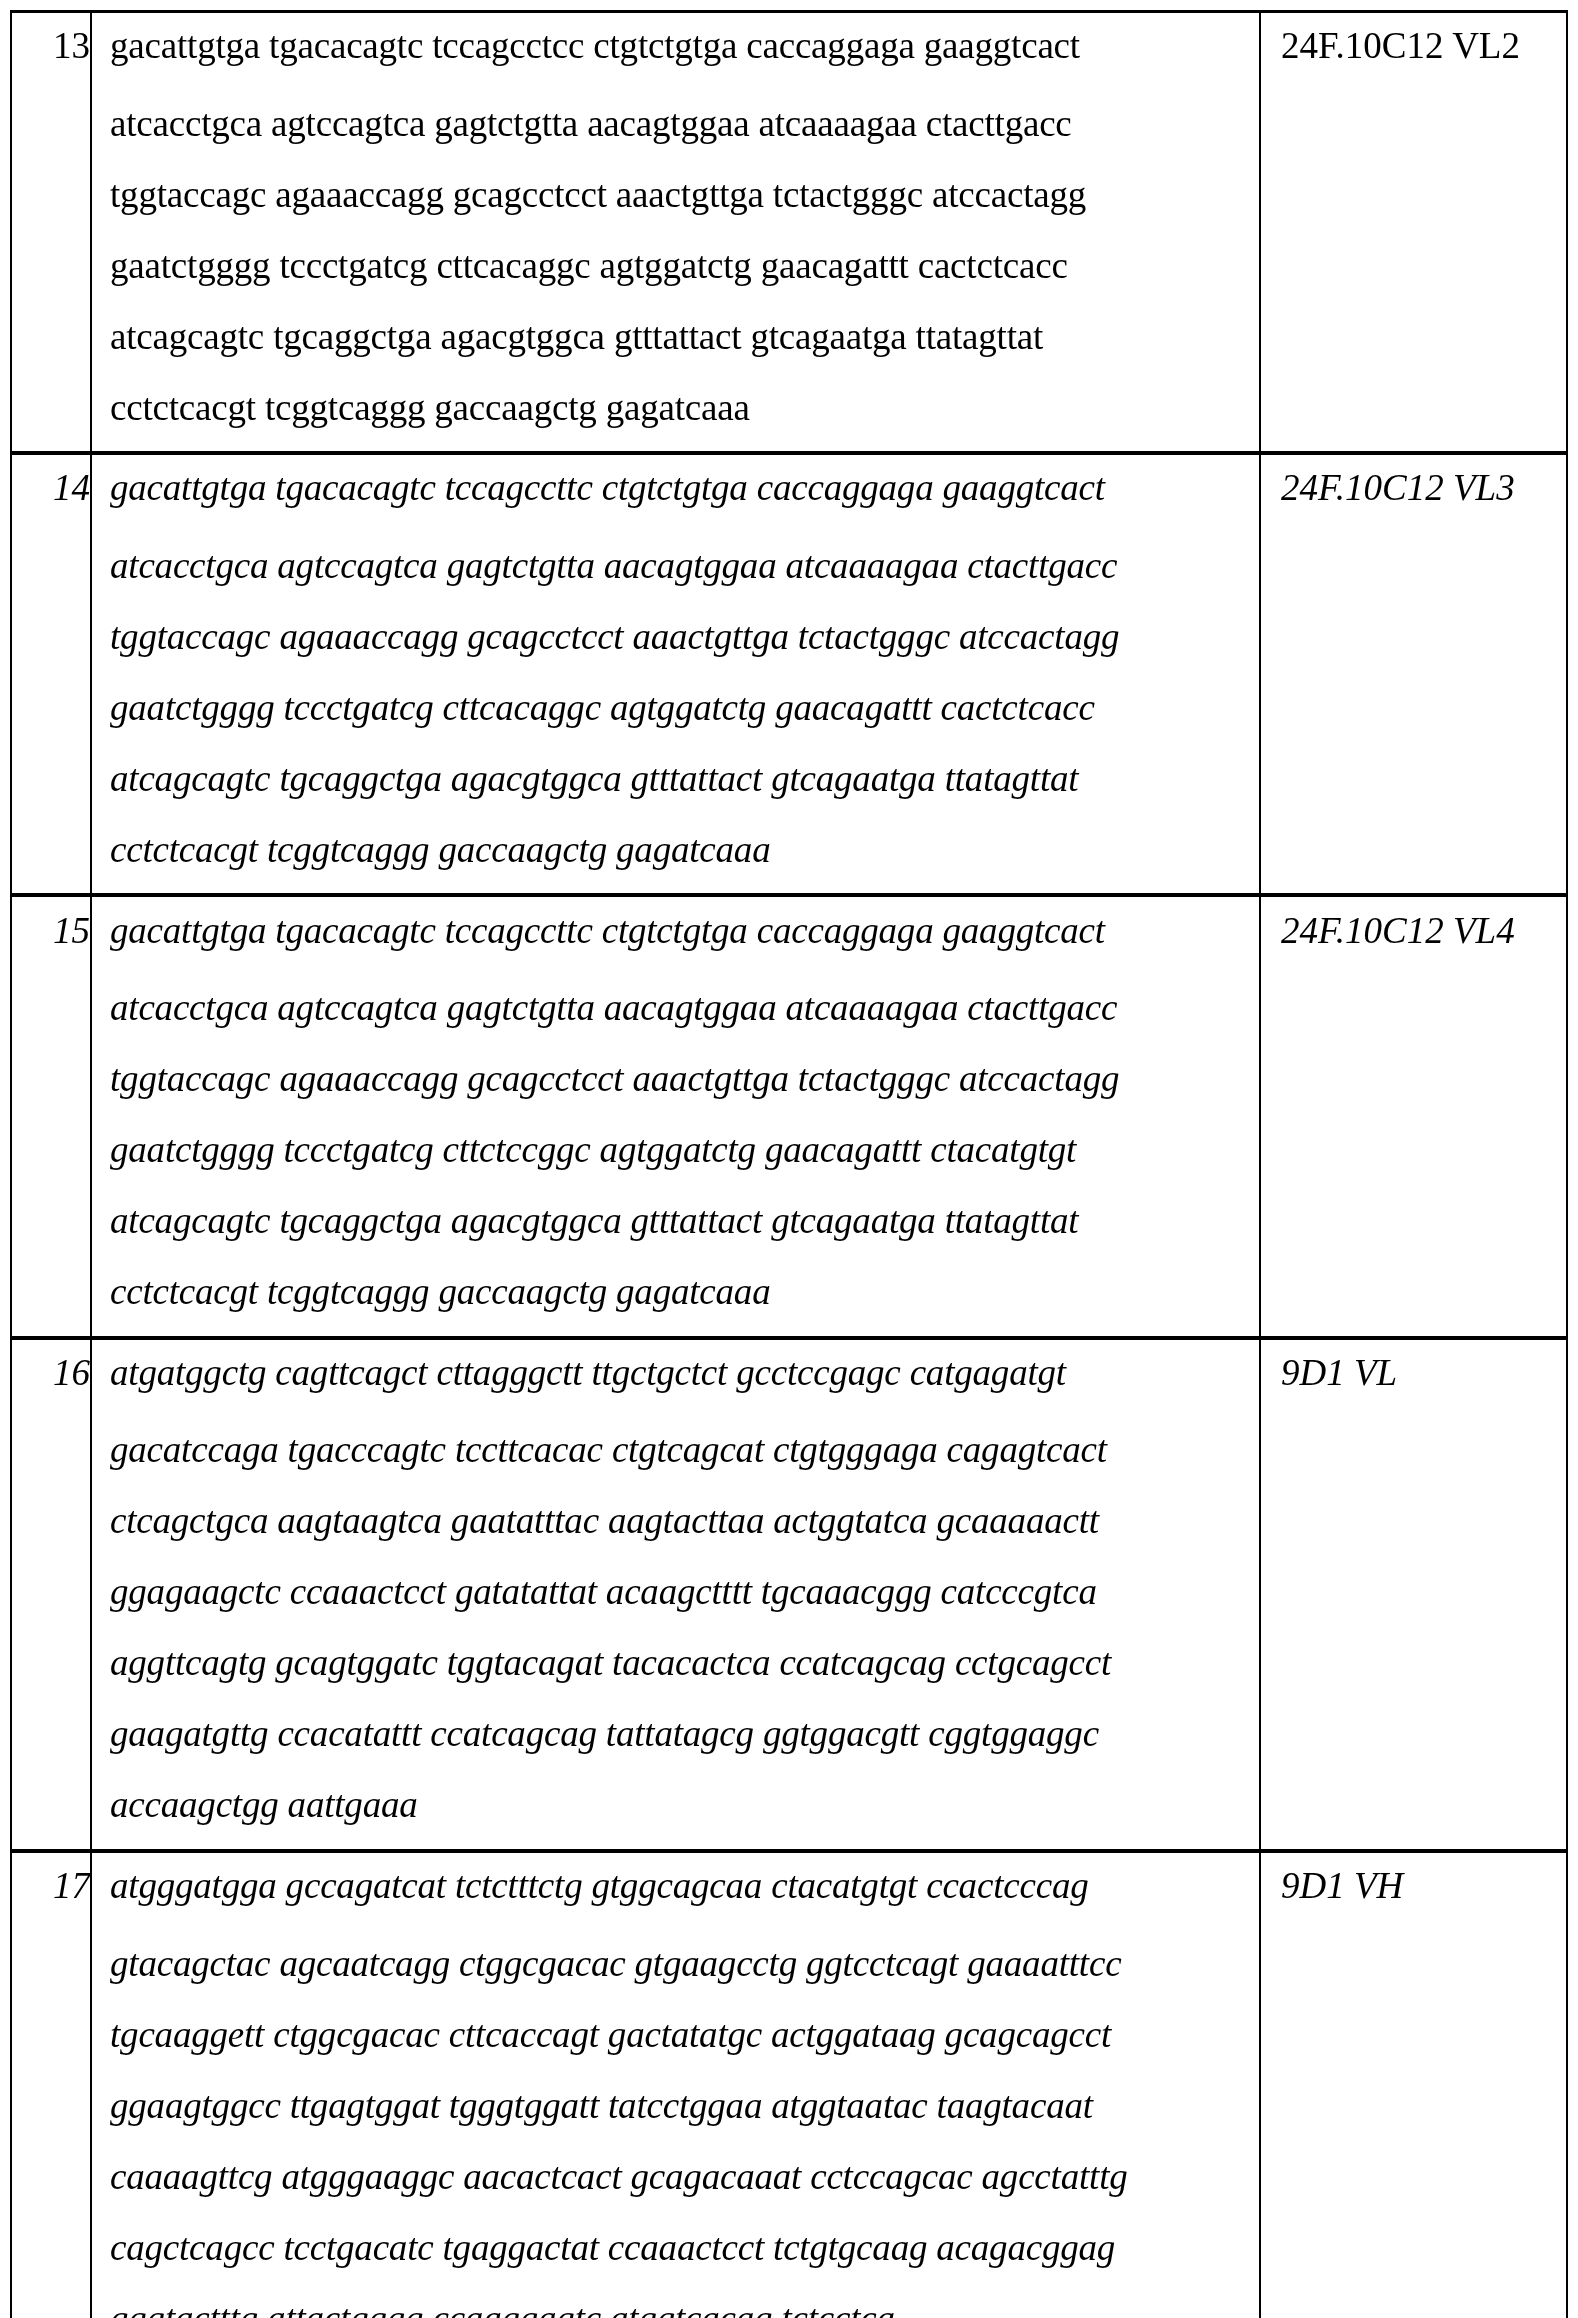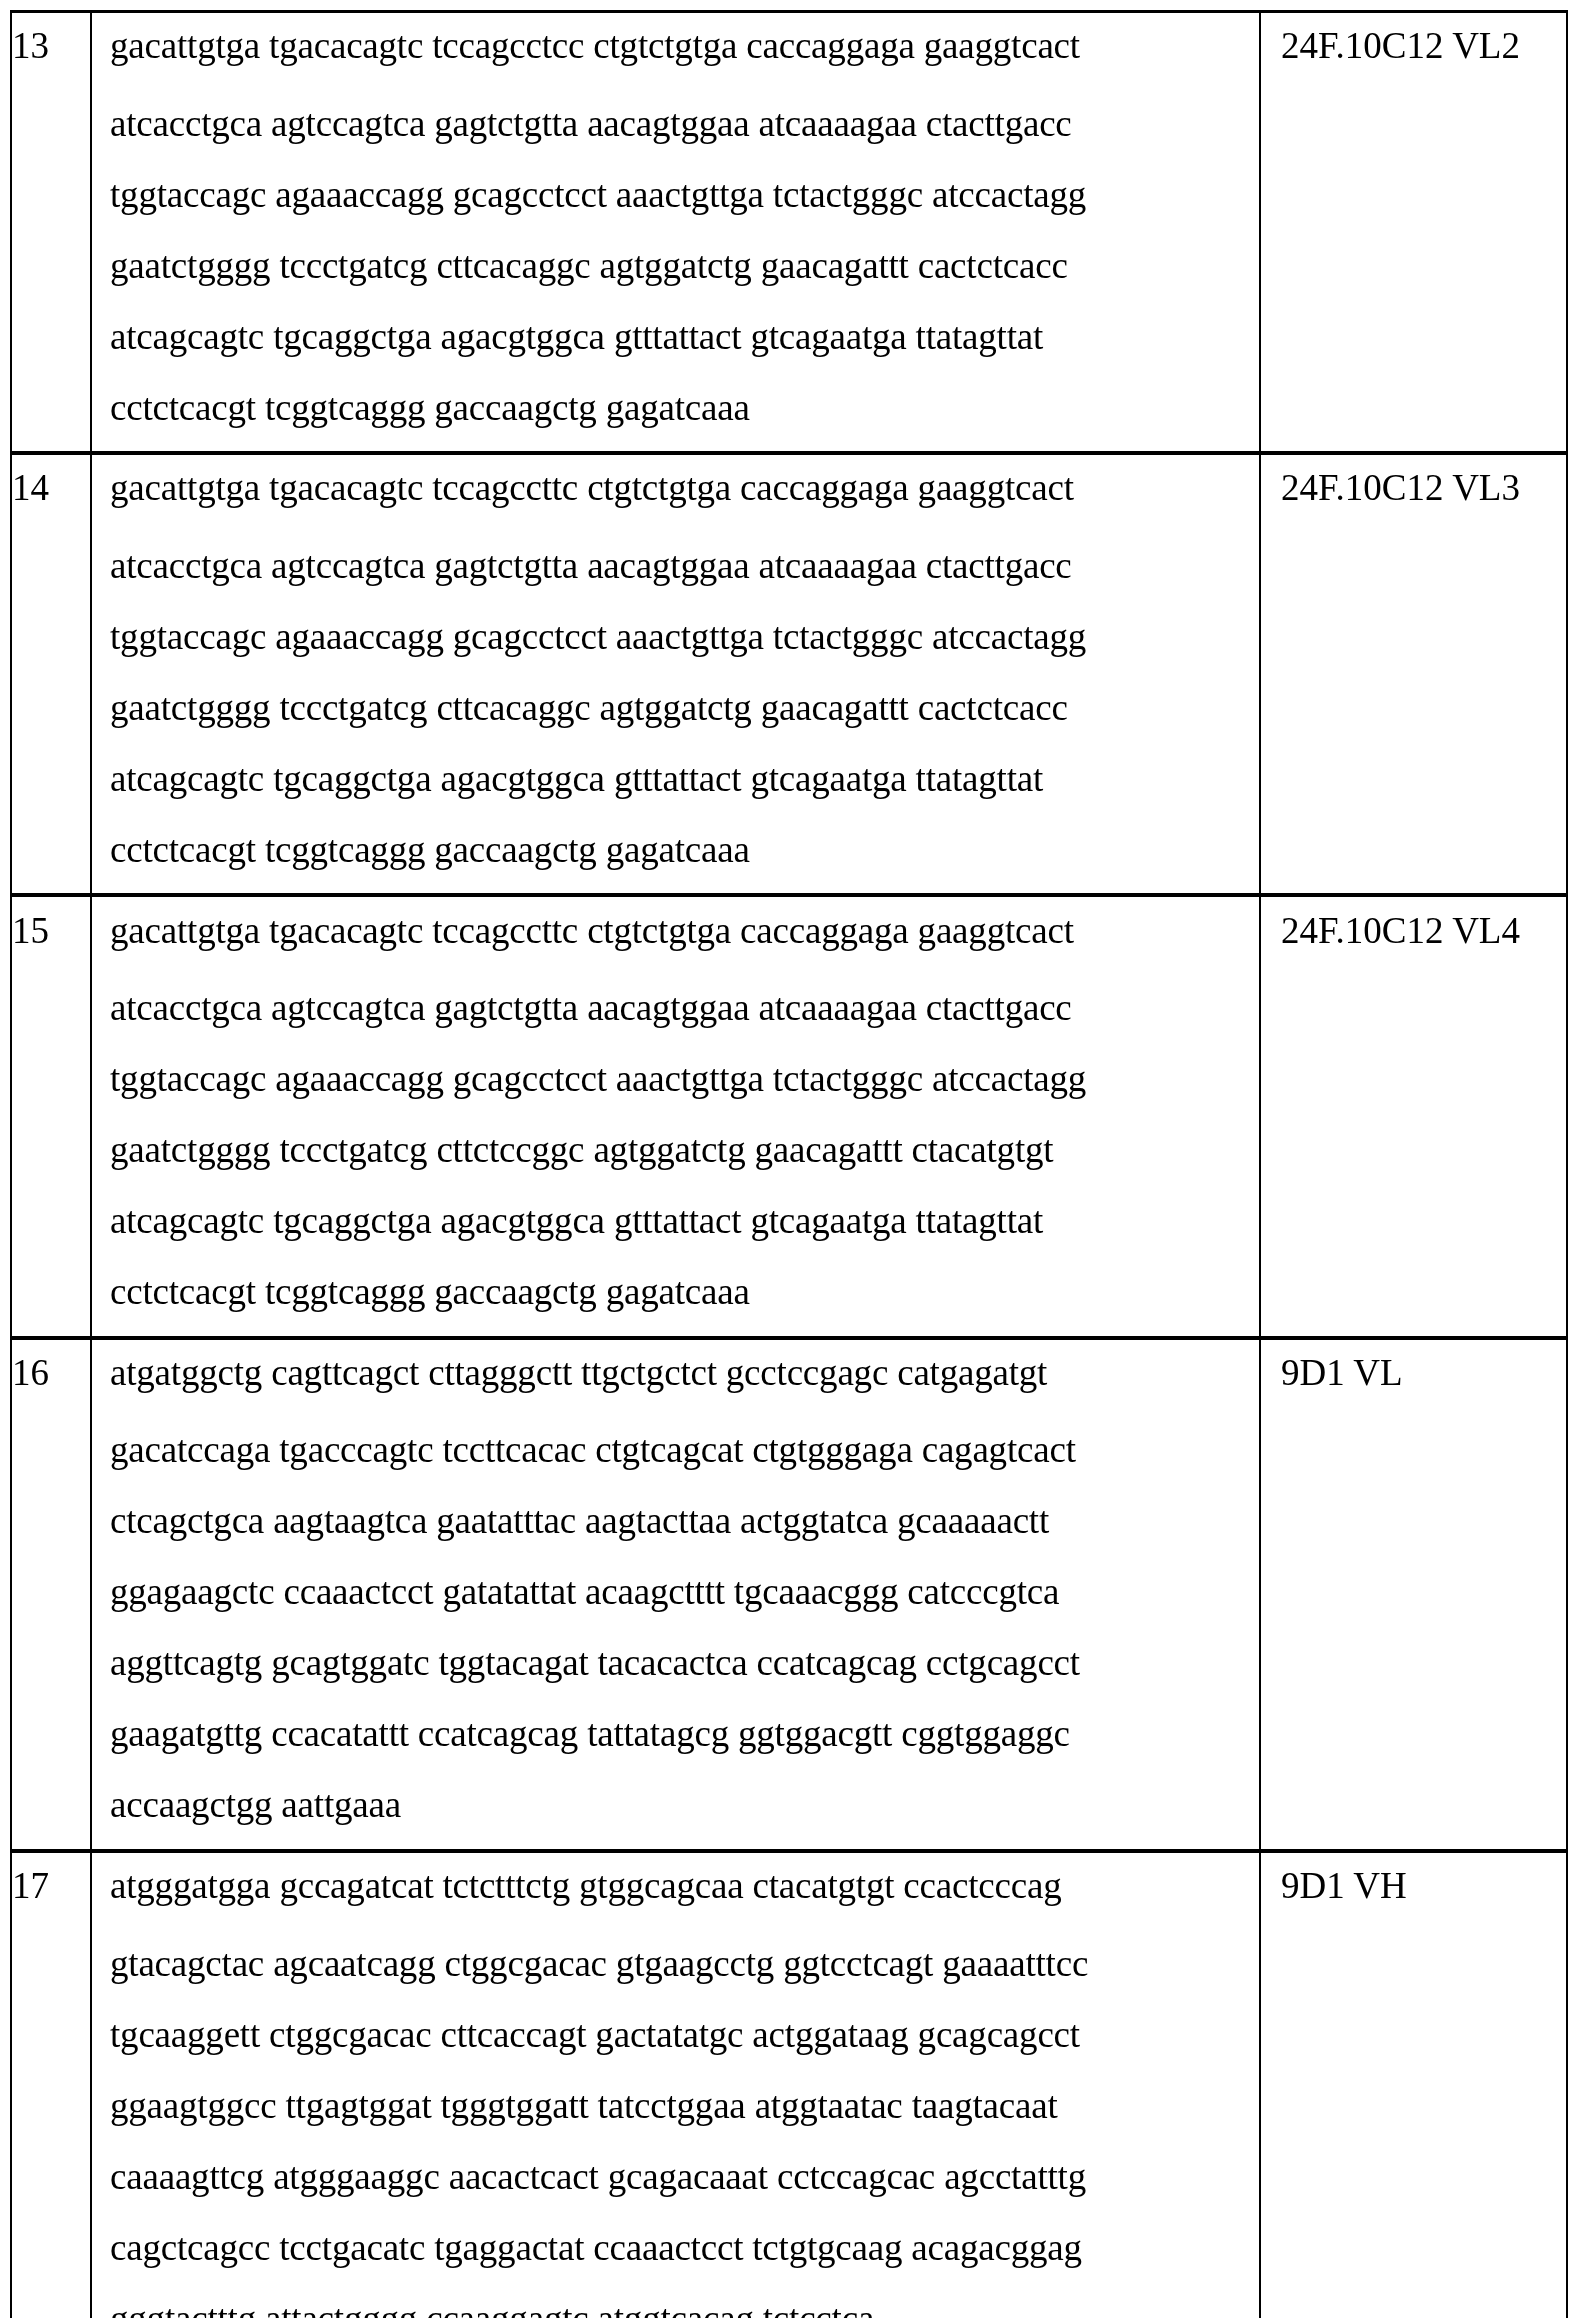--- a/index.html
+++ b/index.html
@@ -2,26 +2,26 @@
 <html style="font-size:13.3px"><head>
 <meta charset="utf-8">
 <style>
   html, body { margin: 0; padding: 0; background: #ffffff; }
   body { width: 1578px; height: 2319px; position: relative; overflow: hidden;
          font-family: "Liberation Serif", "DejaVu Serif", serif; color: #000; }
   .seq-table { position: absolute; left: 10px; top: 10px; width: 1558px;
                border-collapse: collapse; table-layout: fixed; }
   .seq-table td { border: 2.5px solid #000; vertical-align: top; padding: 0; }
   .seq-table tr:first-child td { border-top-width: 3.3px; }
-  .seq-table tr + tr td { border-top-width: 4.1px; }
+  .seq-table tr + tr td { border-top-width: 4.1px; font-style: italic; }
   .seq-table tr:last-child td { border-bottom-width: 4.1px; }
   .col-id { width: 78px; }
   .col-seq { width: 1167px; border-left-width: 1.7px !important; }
   .col-name { width: auto; }
-  .id-text { display: block; text-align: left; font-size: 37px; line-height: 60px; padding-top: 3.3px; }
+  .id-text { display: block; text-align: right; font-size: 37px; line-height: 60px; padding-top: 3.3px; }
   .seq-lines { padding: 3.3px 0 8.3px 18px; border-radius: 6px; }
   .seq-line { display: block; font-size: 37px; line-height: 71px; white-space: pre; letter-spacing: -0.2px; }
   .seq-line:first-child { line-height: 60px; margin-bottom: 11.6px; }
   .name-text { display: block; font-size: 37px; line-height: 60px; padding: 3.3px 0 0 20px; white-space: nowrap; }
 </style>
 </head>
 <body>
 
 <table class="seq-table">
   <tbody>

